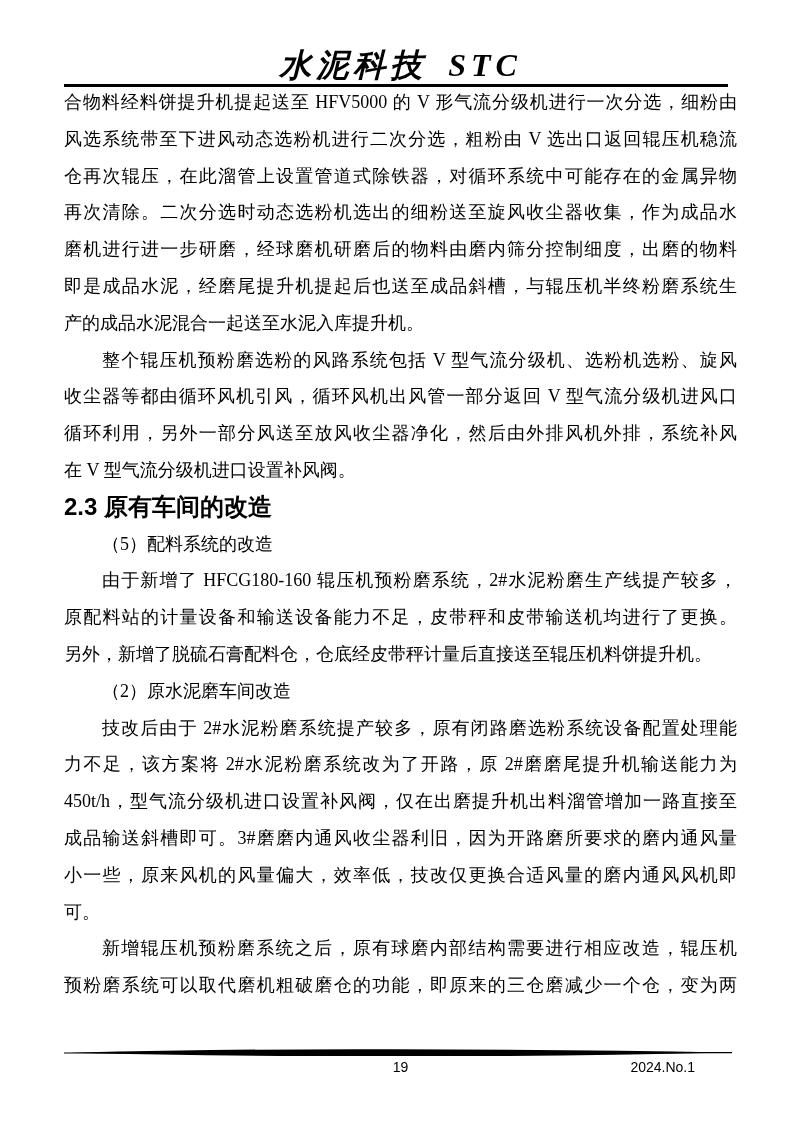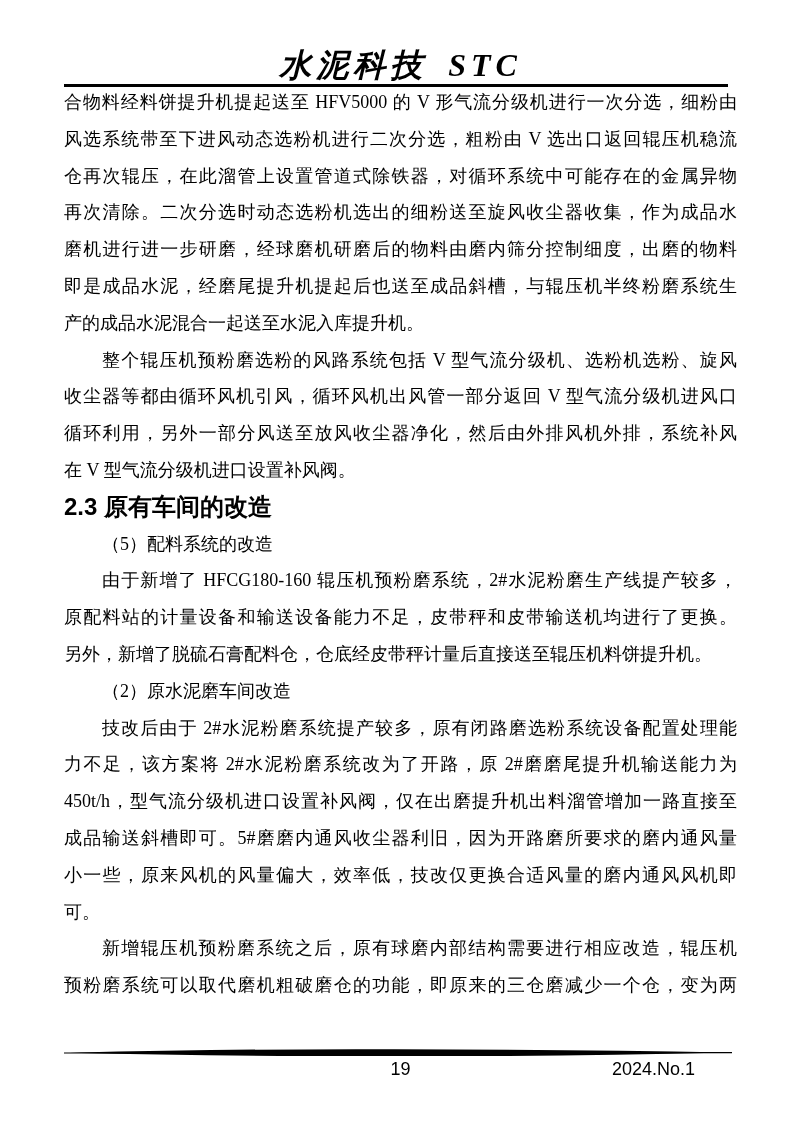--- a/index.html
+++ b/index.html
@@ -65,21 +65,21 @@
     position: absolute;
     left: 64px;
     top: 1047px;
     width: 673px;
   }
   .footer-bar { display: block; }
   .footer-meta {
     position: relative;
     height: 20px;
     font-family: "Liberation Sans", "DejaVu Sans", sans-serif;
-    font-size: 18px;
+    font-size: 14px;
   }
   .page-number {
     position: absolute;
     left: 0;
     right: 0;
     top: 1px;
     text-align: center;
   }
   .issue-label {
     position: absolute;
@@ -113,21 +113,21 @@
       <div class="line para-line">在 V 型气流分级机进口设置补风阀。</div>
       <div class="line heading">2.3 原有车间的改造</div>
       <div class="line subheading">（5）配料系统的改造</div>
       <div class="line para-line j indent">由于新增了 HFCG180-160 辊压机预粉磨系统，2#水泥粉磨生产线提产较多，</div>
       <div class="line para-line j">原配料站的计量设备和输送设备能力不足，皮带秤和皮带输送机均进行了更换。</div>
       <div class="line para-line">另外，新增了脱硫石膏配料仓，仓底经皮带秤计量后直接送至辊压机料饼提升机。</div>
       <div class="line subheading">（2）原水泥磨车间改造</div>
       <div class="line para-line j indent">技改后由于 2#水泥粉磨系统提产较多，原有闭路磨选粉系统设备配置处理能</div>
       <div class="line para-line j">力不足，该方案将 2#水泥粉磨系统改为了开路，原 2#磨磨尾提升机输送能力为</div>
       <div class="line para-line j">450t/h，型气流分级机进口设置补风阀，仅在出磨提升机出料溜管增加一路直接至</div>
-      <div class="line para-line j">成品输送斜槽即可。5#磨磨内通风收尘器利旧，因为开路磨所要求的磨内通风量</div>
+      <div class="line para-line j">成品输送斜槽即可。3#磨磨内通风收尘器利旧，因为开路磨所要求的磨内通风量</div>
       <div class="line para-line j">小一些，原来风机的风量偏大，效率低，技改仅更换合适风量的磨内通风风机即</div>
       <div class="line para-line">可。</div>
       <div class="line para-line j indent">新增辊压机预粉磨系统之后，原有球磨内部结构需要进行相应改造，辊压机</div>
       <div class="line para-line j">预粉磨系统可以取代磨机粗破磨仓的功能，即原来的三仓磨减少一个仓，变为两</div>
     </div>
 
   <div class="page-footer">
     <svg class="footer-bar" width="673" height="11" viewBox="0 0 673 11" aria-hidden="true">
       <path d="M0,5.4 L668,4.9 L668,6.3 L0,6.6 Z" fill="#000000"></path>
       <path d="M6,5.8 Q180,1.6 330,2.2 Q510,2.8 662,5.4 Q490,9.8 332,9.0 Q150,9.4 6,5.8 Z" fill="#000000"></path>

